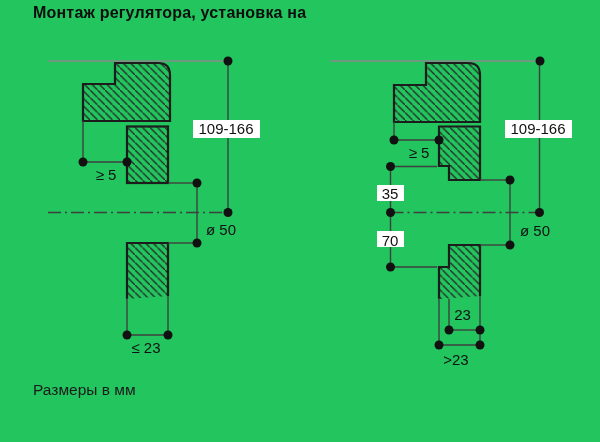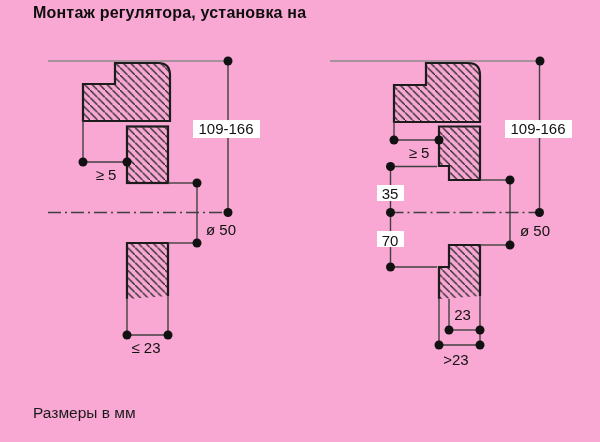--- a/index.html
+++ b/index.html
@@ -1,25 +1,25 @@
 <!DOCTYPE html>
 <html><head>
 <meta charset="utf-8">
 <style>
   html,body{margin:0;padding:0;}
   .page{
-    position:relative;width:600px;height:442px;background:#f9a8d4;
+    position:relative;width:600px;height:442px;background:#22c55e;
     font-family:"Liberation Sans",sans-serif;overflow:hidden;
   }
   .title{
     position:absolute;left:33px;top:2px;
     font-size:16px;line-height:22px;font-weight:bold;color:#0d0d0d;letter-spacing:.2px;
   }
   .note{
-    position:absolute;left:33px;top:404px;
+    position:absolute;left:33px;top:381px;
     font-size:15.5px;color:#1a1a1a;
   }
   svg{position:absolute;left:0;top:0;}
   .outline{fill:url(#hatch);stroke:#1c1c1c;stroke-width:2.2;stroke-linejoin:miter;}
   .border{fill:none;stroke:#1c1c1c;stroke-width:2.2;stroke-linejoin:miter;}
   .hatchfill{fill:url(#hatch);stroke:none;}
   .thin{stroke:#3f3f3f;stroke-width:1.4;fill:none;}
   .ref{stroke:#8a8a8a;stroke-width:1.6;fill:none;}
   .center{stroke:#3f3f3f;stroke-width:1.4;fill:none;stroke-dasharray:13 4 2 4;}
   .dot{fill:#111;stroke:none;}

